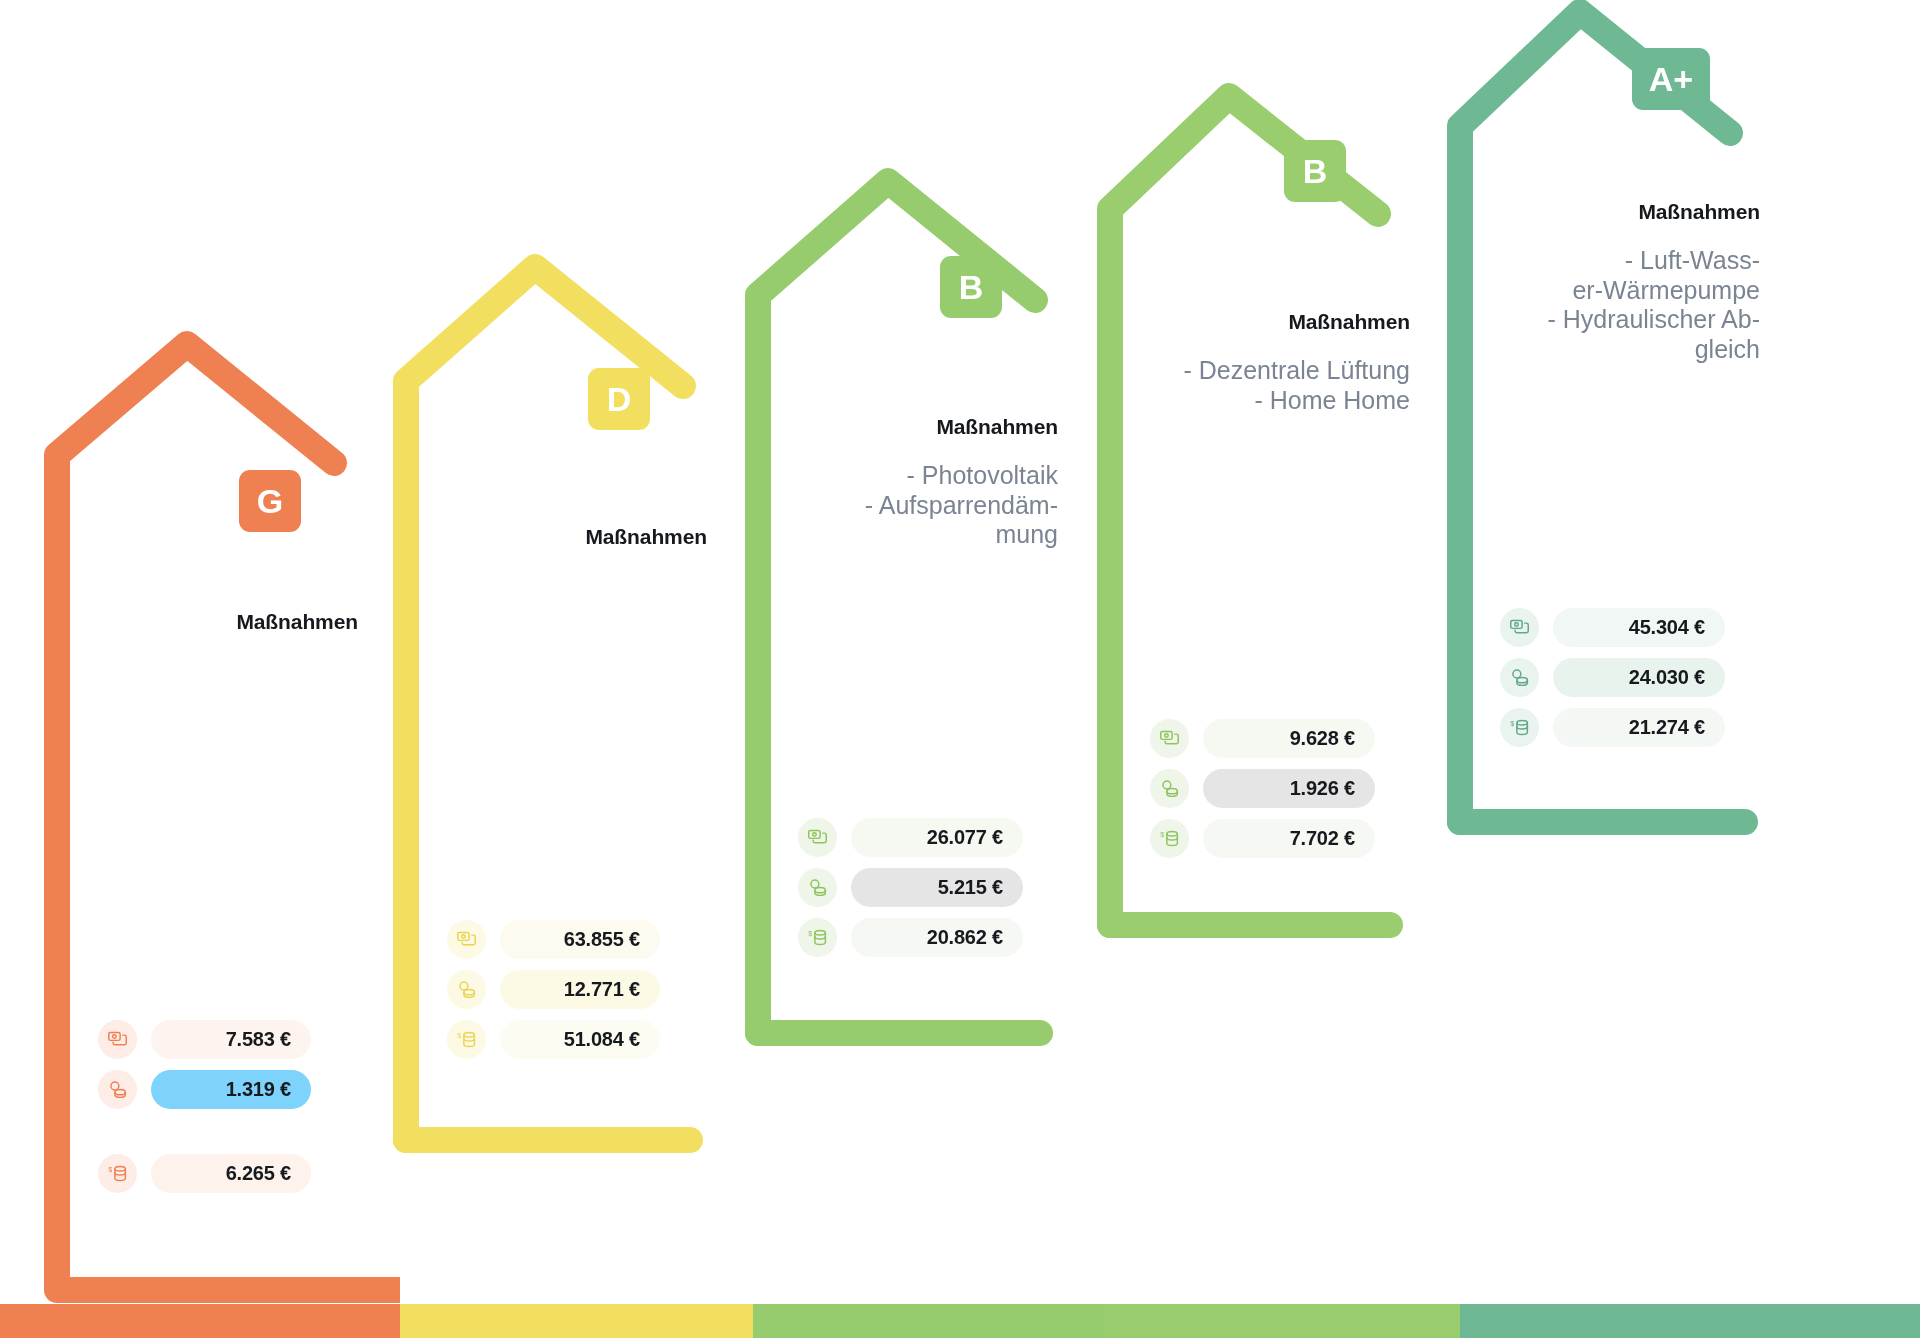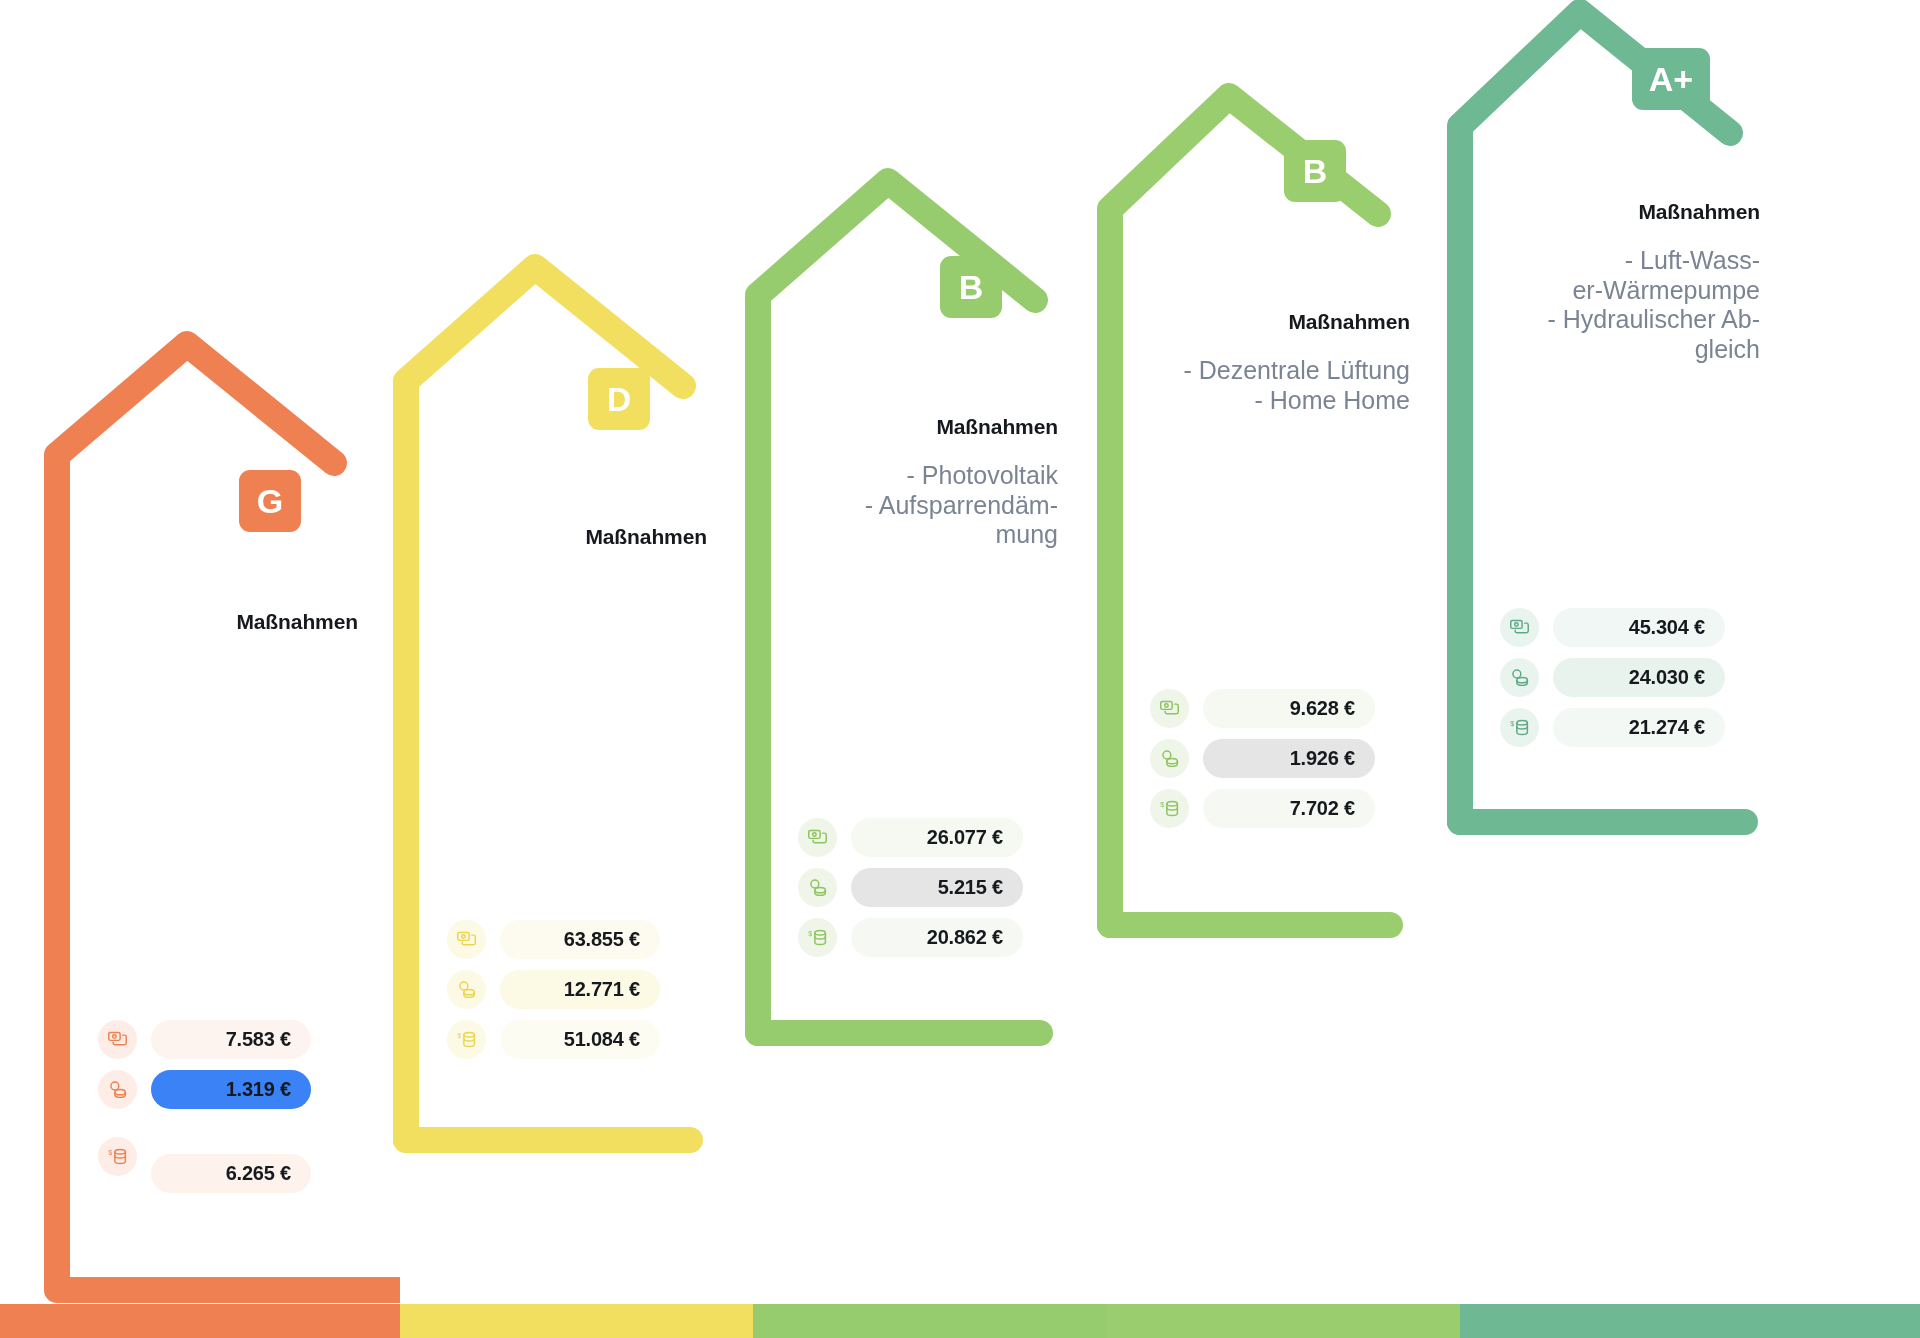--- a/index.html
+++ b/index.html
@@ -42,21 +42,21 @@
   .measure-item { margin-bottom: 0px; }
 
   .prices {
     display: flex;
     flex-direction: column;
     gap: 11px;
   }
 
   .price-row {
     display: flex;
-    align-items: center;
+    align-items: flex-end;
     gap: 14px;
   }
 
   .price-icon {
     width: 39px; height: 39px;
     border-radius: 50%;
     display: flex;
     align-items: center;
     justify-content: center;
     flex: 0 0 39px;
@@ -153,21 +153,21 @@
       <span class="price-pill" style="background:#FEF4EF; width:160px;">7.583 €</span>
     </div>
     <div class="price-row">
       <span class="price-icon" style="background:#FDEDE6;">
         <svg width="21" height="21" viewBox="0 0 24 24" fill="none" stroke="#EE8052" stroke-width="1.7" stroke-linecap="round" stroke-linejoin="round">
           <circle cx="9" cy="8" r="4.5"></circle>
             <ellipse cx="15" cy="15" rx="6" ry="3"></ellipse>
             <path d="M9 15v3c0 1.7 2.7 3 6 3s6-1.3 6-3v-3"></path>
         </svg>
       </span>
-      <span class="price-pill" style="background:#3b82f6; width:160px;">1.319 €</span>
+      <span class="price-pill" style="background:#7dd3fc; width:160px;">1.319 €</span>
     </div>
     <div class="price-row">
       <span class="price-icon" style="background:#FDEDE6;">
         <svg width="21" height="21" viewBox="0 0 24 24" fill="none" stroke="#EE8052" stroke-width="1.7" stroke-linecap="round" stroke-linejoin="round">
           <text x="1.5" y="10" font-size="8" fill="#EE8052" stroke="none" font-family="Liberation Sans, sans-serif">$</text>
           <ellipse cx="15" cy="6.5" rx="6" ry="2.6"></ellipse>
             <path d="M9 6.5v11c0 1.5 2.7 2.6 6 2.6s6-1.1 6-2.6v-11"></path>
             <path d="M9 11c0 1.5 2.7 2.6 6 2.6s6-1.1 6-2.6"></path>
         </svg>
       </span>
@@ -254,21 +254,21 @@
     </div>
   </div>
 
   <div class="house-card" style="left:1150px; top:310px; width:260px;">
     <div class="measures-title">Maßnahmen</div>
     <div class="measures-list">
       <div class="measure-item">- Dezentrale Lüftung</div>
       <div class="measure-item">- Home Home</div>
     </div>
   </div>
-  <div class="prices" style="position:absolute; left:1150px; top:689px;">
+  <div class="prices" style="position:absolute; left:1150px; top:719px;">
     <div class="price-row">
       <span class="price-icon" style="background:#EFF6E9;">
         <svg width="21" height="21" viewBox="0 0 24 24" fill="none" stroke="#8CC45F" stroke-width="1.7" stroke-linecap="round" stroke-linejoin="round">
           <rect x="2" y="4" width="13" height="9" rx="2"></rect>
             <path d="M18 7h2a2 2 0 0 1 2 2v7a2 2 0 0 1-2 2H9a2 2 0 0 1-2-2v-1"></path>
             <circle cx="8.5" cy="8.5" r="2"></circle>
         </svg>
       </span>
       <span class="price-pill" style="background:#F5F9F1; width:172px;">9.628 €</span>
     </div>

